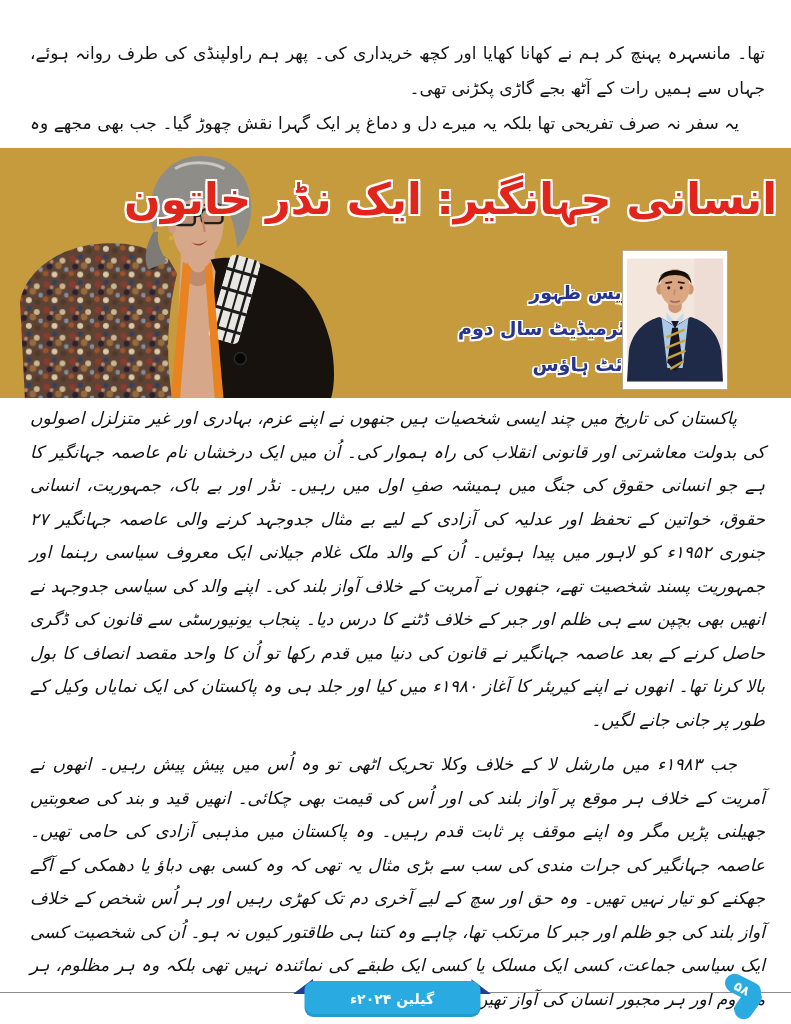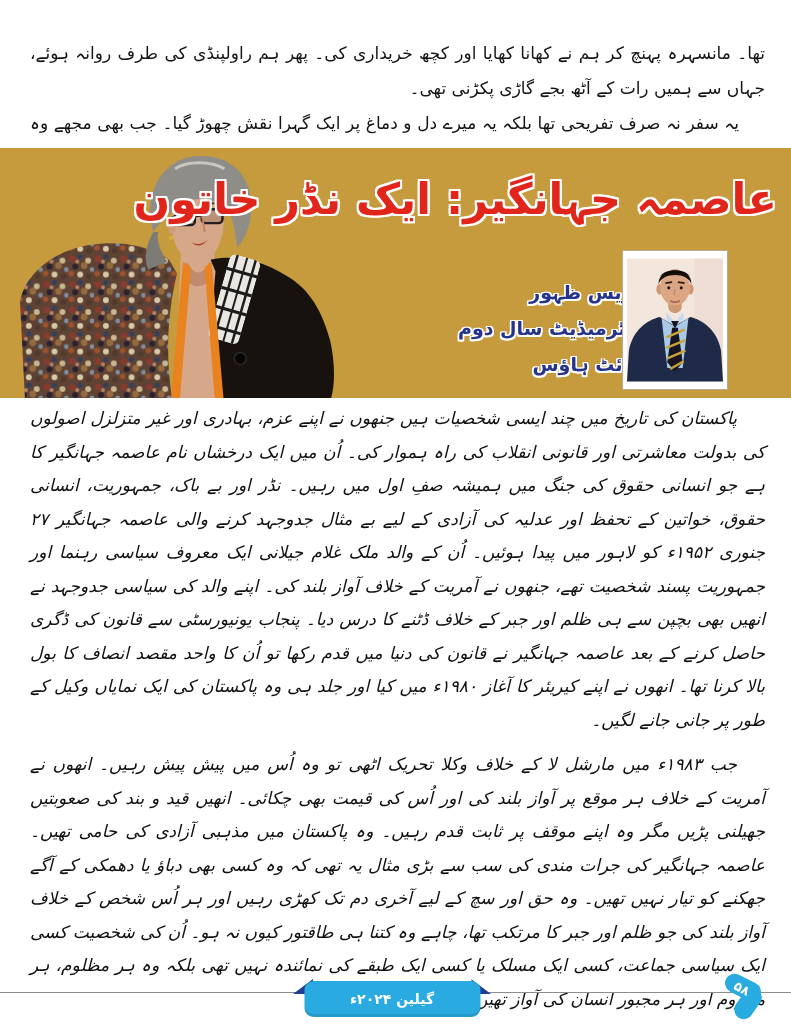--- a/index.html
+++ b/index.html
@@ -149,21 +149,21 @@
           <line x1="160" y1="66" x2="151" y2="71"></line>
         </g>
 
         <path d="M161,57 Q170,53 179,56" stroke="#4a423c" stroke-width="2" fill="none"></path>
         <path d="M189,55 Q198,51 207,55" stroke="#4a423c" stroke-width="2" fill="none"></path>
         <path d="M187,63 L190,82" stroke="#c0846a" stroke-width="2" fill="none"></path>
         <path d="M176,92 Q184,97 193,90 Q185,100 176,92 Z" fill="#a8402e"></path>
       </svg>
     </div>
 
-    <div class="feature-title">عاصمہ جہانگیر: ایک نڈر خاتون</div>
+    <div class="feature-title">انسانی جہانگیر: ایک نڈر خاتون</div>
 
     <div class="author-block">
       <div>اویس ظہور</div>
       <div>انٹرمیڈیٹ سال دوم</div>
       <div>رائٹ ہاؤس</div>
     </div>
 
     <div class="author-photo">
       <svg viewBox="0 0 100 128" aria-hidden="true">
         <rect width="100" height="128" fill="#f3e6dd"></rect>

